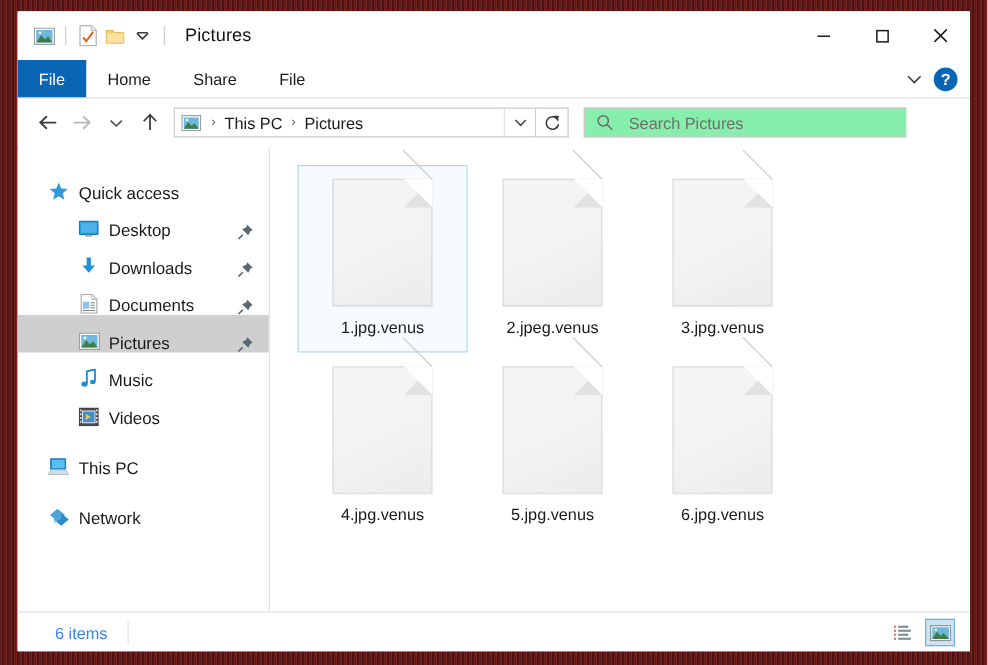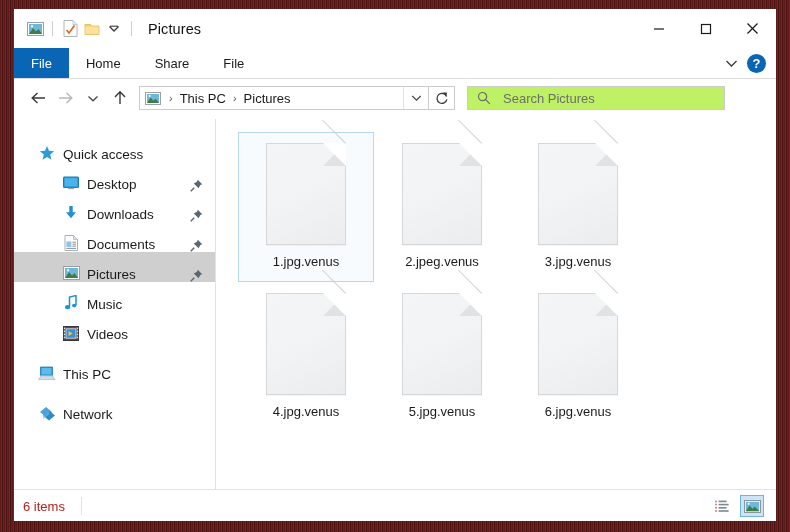--- a/index.html
+++ b/index.html
@@ -202,21 +202,21 @@
     border-left: none;
     box-sizing: border-box;
     display: flex; align-items: center; justify-content: center;
     background: #ffffff;
   }
   #searchbox {
     margin-left: 12px;
     height: 24px;
     width: 258px;
     border: 1px solid #cccccc;
-    background: #bef264;
+    background: #86efac;
     box-sizing: border-box;
     display: flex;
     align-items: center;
     padding-left: 9px;
   }
   #search-ph {
     font-size: 13px;
     color: #6d6d6d;
     margin-left: 12px;
   }
@@ -345,22 +345,22 @@
     position: absolute;
     left: 0; top: 480px;
     width: 762px; height: 32px;
     border-top: 1px solid #e2e2e2;
     background: #ffffff;
     display: flex;
     align-items: center;
   }
   #status-text {
     font-size: 13px;
-    color: #b91c1c;
-    margin-left: 9px;
+    color: #3b82f6;
+    margin-left: 30px;
   }
   #status-sep {
     width: 1px; height: 18px;
     background: #e2e2e2;
     margin-left: 16px;
   }
   #view-toggles {
     margin-left: auto;
     display: flex;
     align-items: center;

